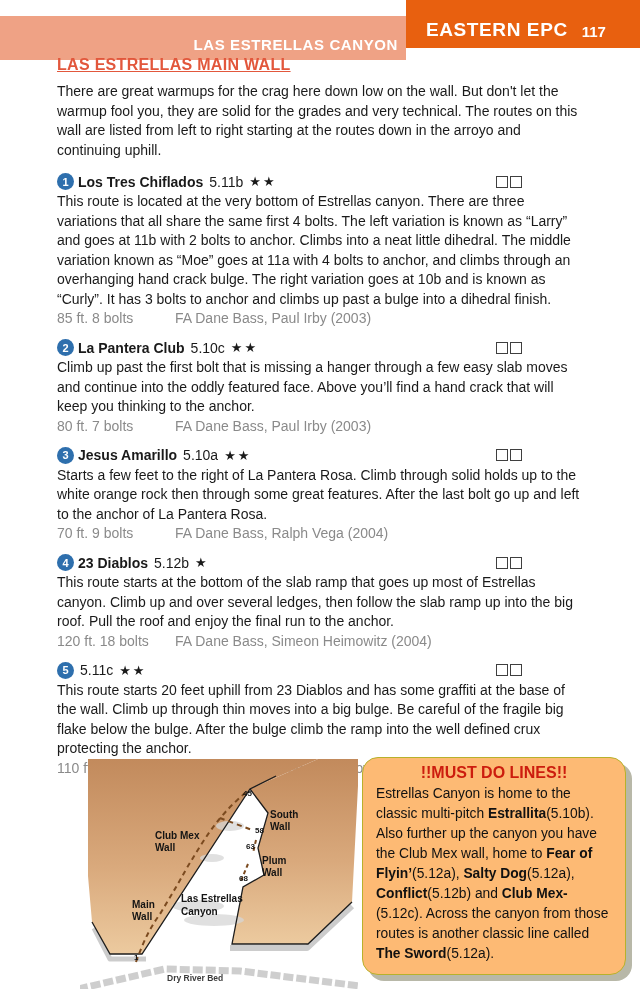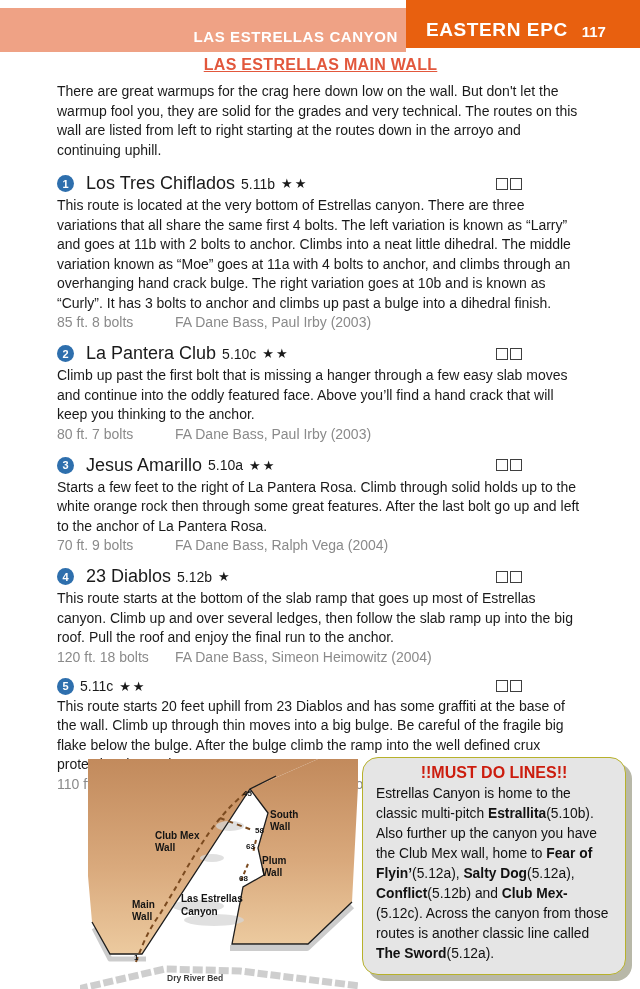--- a/index.html
+++ b/index.html
@@ -1,48 +1,48 @@
 <!DOCTYPE html>
 <html><head>
 <meta charset="utf-8">
 <style>
   html,body{margin:0;padding:0;background:#fff;}
   .page{position:relative;width:640px;height:989px;background:#ffffff;overflow:hidden;
         font-family:"Liberation Sans", sans-serif;color:#1a1a1a;}
   
-  .hdr-salmon{position:absolute;left:0;top:8px;width:406px;height:44px;background:#efa285;
+  .hdr-salmon{position:absolute;left:0;top:16px;width:406px;height:44px;background:#efa285;
               display:flex;align-items:flex-end;justify-content:flex-end;padding:0 8px 7px 0;box-sizing:border-box;}
   .hdr-salmon .t{color:#fff;font-weight:bold;font-size:15px;letter-spacing:.6px;}
   .hdr-orange{position:absolute;left:406px;top:0;width:234px;height:48px;background:#e8600f;
               display:flex;align-items:flex-end;padding:0 0 7px 20px;box-sizing:border-box;}
   .hdr-orange .big{color:#fff;font-weight:bold;font-size:19px;letter-spacing:.6px;}
   .hdr-orange .pg{color:#fff;font-weight:bold;font-size:15px;margin-left:14px;margin-bottom:1px;}
   
   .content{position:absolute;left:57px;top:56px;width:527px;}
-  .wall-title{color:#e2573c;font-size:16px;font-weight:bold;text-decoration:underline;letter-spacing:.3px;text-align:center;}
+  .wall-title{color:#e2573c;font-size:16px;font-weight:bold;text-decoration:underline;letter-spacing:.3px;}
   .intro{margin-top:8px;font-size:14px;line-height:19.5px;}
   .route{margin-top:13px;}
   .route-hdr{display:flex;align-items:center;}
   .badge{width:17px;height:17px;border-radius:50%;background:#2e6fad;color:#fff;font-weight:bold;
          font-size:11px;display:flex;align-items:center;justify-content:center;flex:0 0 17px;}
-  .rname{font-weight:normal;font-size:18px;margin-left:12px;}
+  .rname{font-weight:bold;font-size:14px;margin-left:4px;}
   .rgrade{font-size:14px;margin-left:6px;}
   .rstars{font-size:13px;margin-left:6px;letter-spacing:2px;}
   .ticks{margin-left:auto;margin-right:62px;display:flex;gap:2px;}
   .tick{width:10px;height:10px;border:1.5px solid #3f3f3f;background:#fff;}
   .rdesc{font-size:14px;line-height:19.5px;margin-top:2px;}
   .rstats{font-size:14px;color:#8a8a8a;margin-top:1px;display:flex;}
   .rstats .len{width:118px;flex:0 0 118px;}
   
   .mapwrap{position:absolute;left:80px;top:756px;width:278px;height:233px;}
   .map-label{font:bold 10px "Liberation Sans",sans-serif;fill:#141414;}
   .map-num{font:bold 8px "Liberation Sans",sans-serif;fill:#141414;}
   .map-river{font:bold 8.5px "Liberation Sans",sans-serif;fill:#3c3c3c;}
   .mustdo{position:absolute;left:362px;top:757px;width:264px;box-sizing:border-box;
-          background:#e5e5e5;border:1px solid #b7b12b;border-radius:16px;
+          background:#fdba74;border:1px solid #b7b12b;border-radius:16px;
           box-shadow:6px 6px 0 #b8b8a8;padding:6px 13px 10px 13px;}
   .mustdo-title{color:#cc1d0e;font-weight:bold;font-size:16px;text-align:center;}
   .mustdo-body{font-size:13.8px;line-height:20px;color:#111;margin-top:2px;}
 </style>
 </head>
 <body>
 
 <div class="page">
 
   <div class="hdr-salmon">

